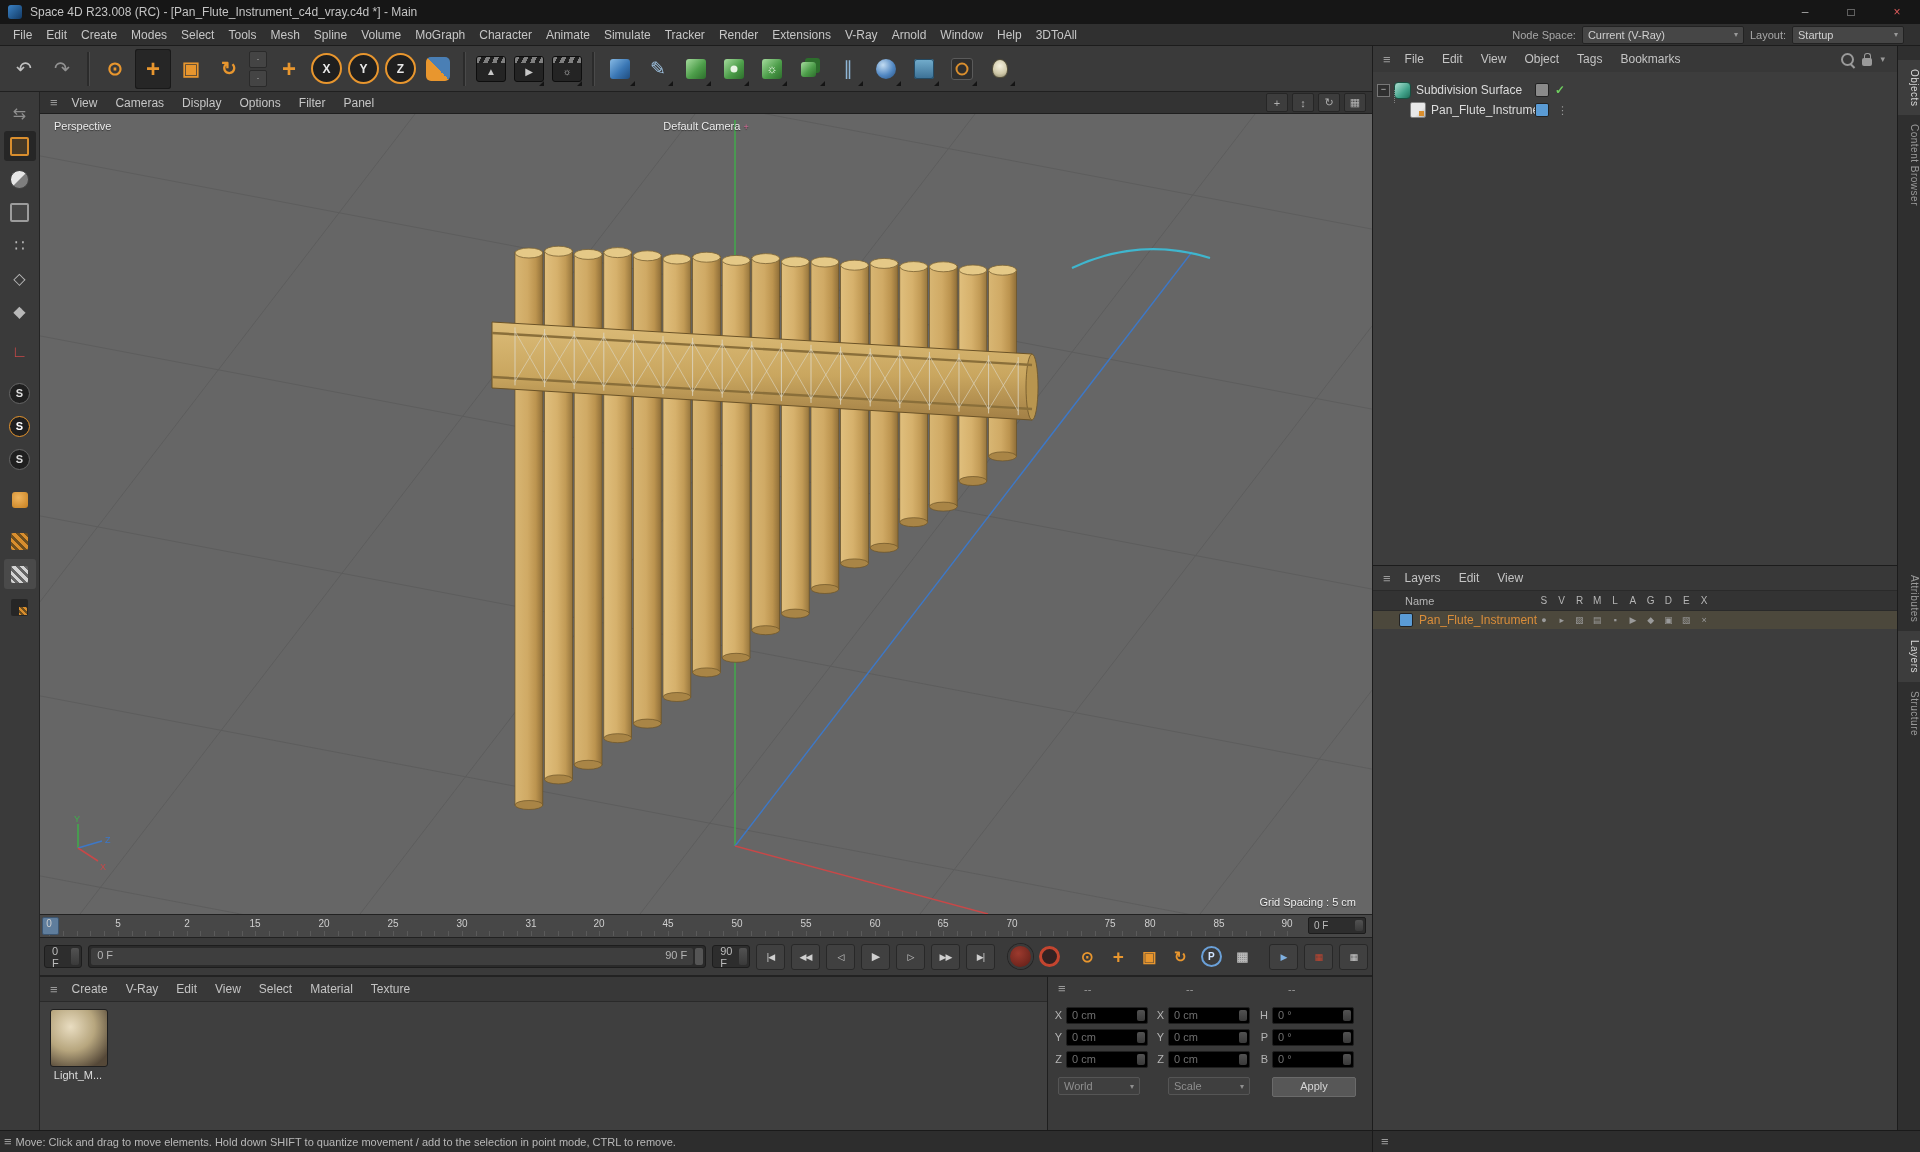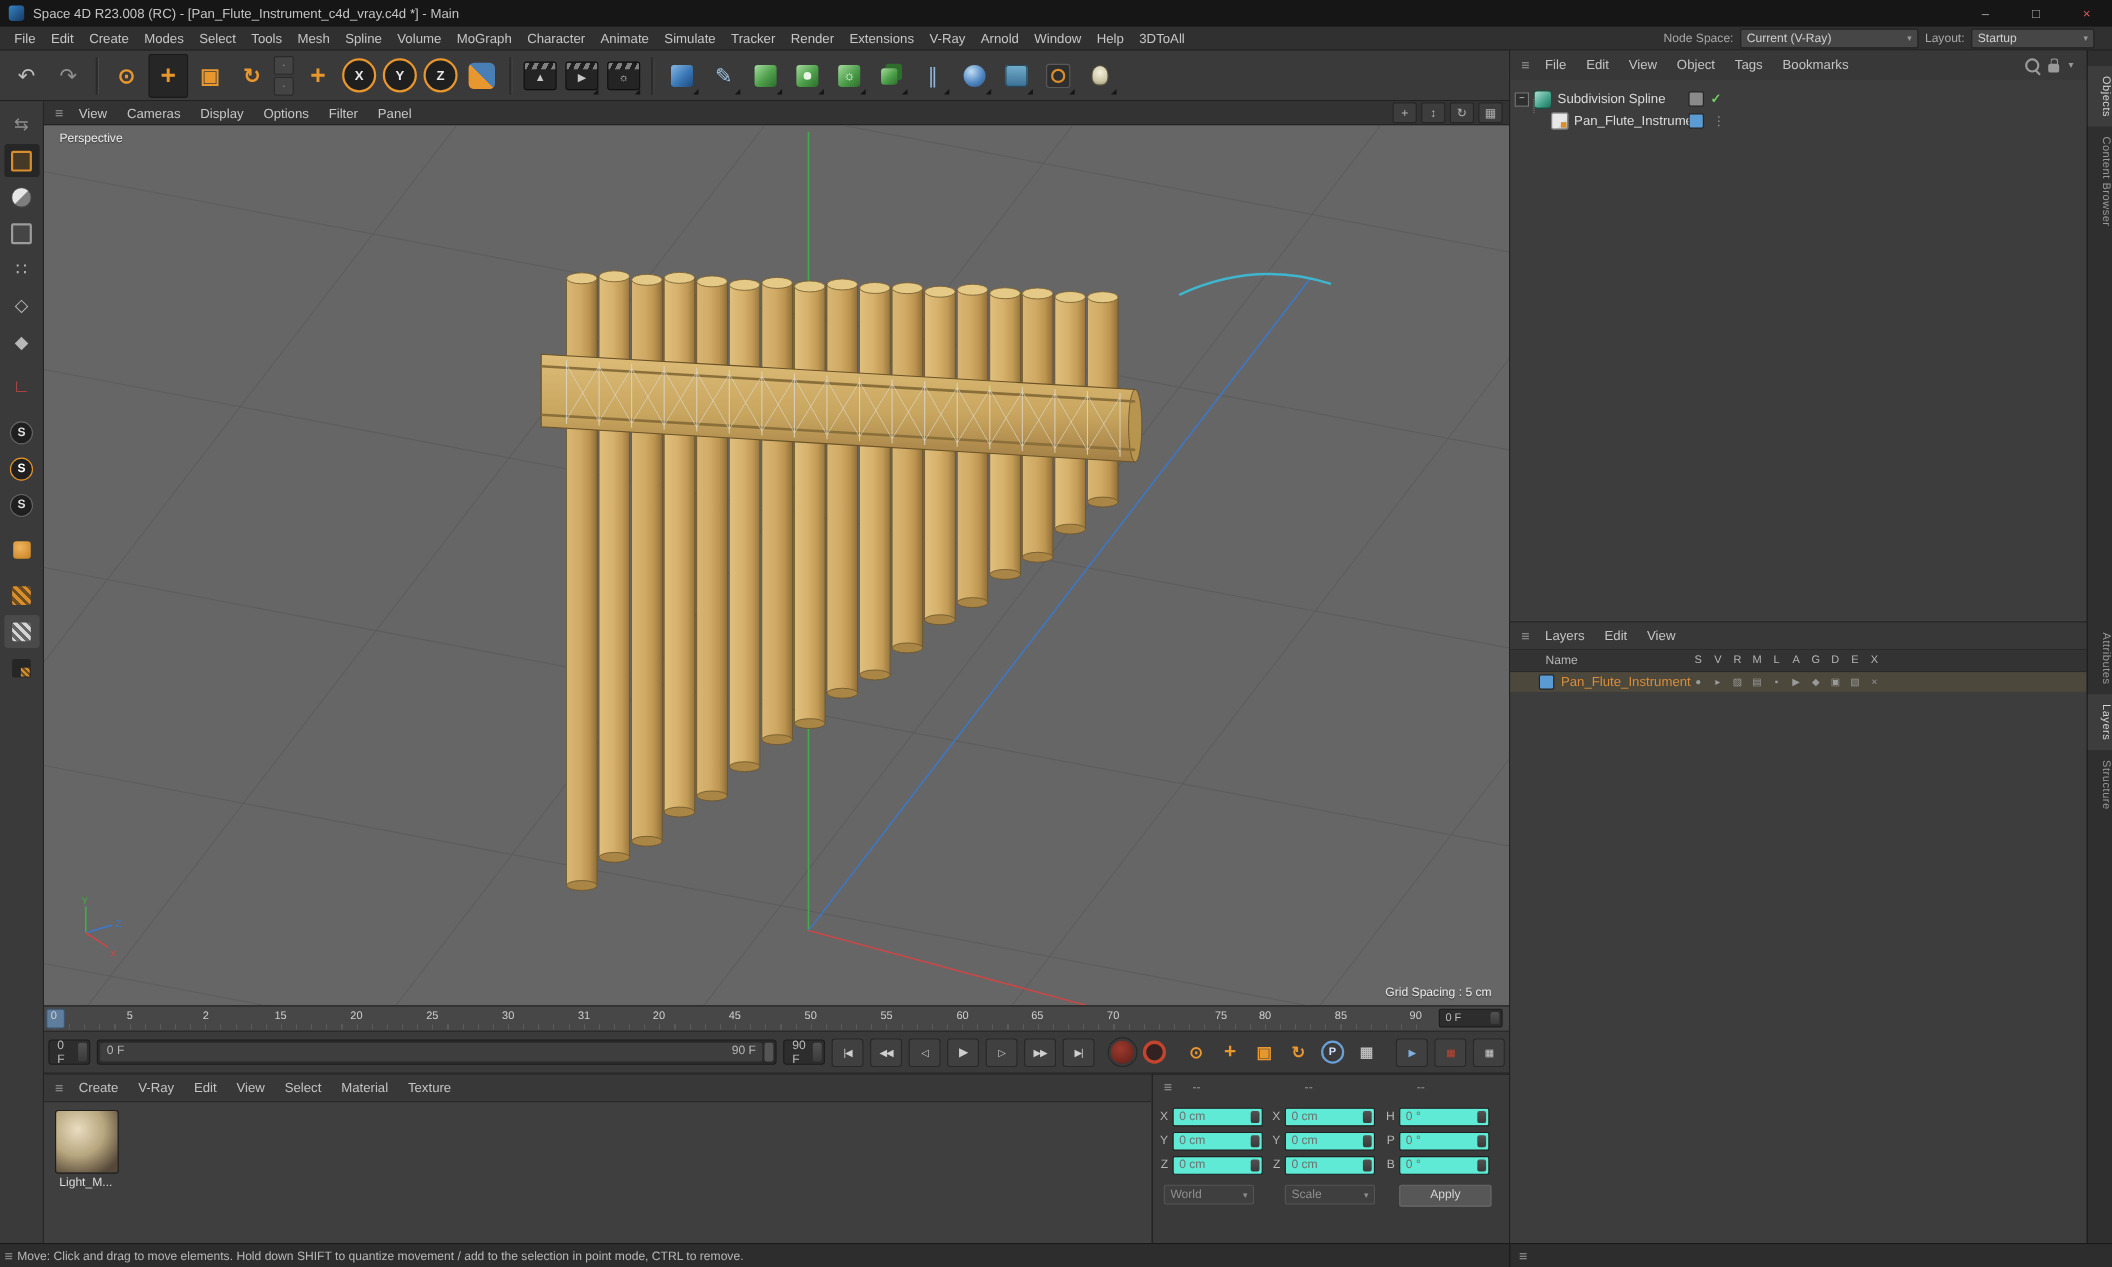--- a/index.html
+++ b/index.html
@@ -148,21 +148,21 @@
           border-top:1px solid #222;box-sizing:border-box;}
   .matthumb{position:absolute;left:10px;top:32px;width:56px;height:56px;border-radius:3px;border:1px solid #1f1f1f;
             background:radial-gradient(circle at 35% 30%,#e9ddc1,#b7a67e 45%,#554838 85%);}
   .matlabel{position:absolute;left:0;top:92px;width:76px;text-align:center;font-size:11px;color:#dcdcdc;
             overflow:hidden;text-overflow:ellipsis;white-space:nowrap;}
   #coords{position:absolute;left:1047px;top:976px;width:325px;height:154px;background:#3a3a3a;
           border-left:1px solid #1e1e1e;border-top:1px solid #222;font-size:11px;box-sizing:border-box;}
   .chead{position:absolute;top:6px;color:#9a9a9a;}
   .crow{position:absolute;left:0;width:100%;height:20px;}
   .cl{position:absolute;width:12px;text-align:right;color:#b5b5b5;top:2px;}
-  .cf{position:absolute;width:82px;height:17px;background:#5eead4;border:1px solid #1f1f1f;border-radius:2px;
+  .cf{position:absolute;width:82px;height:17px;background:#000000;border:1px solid #1f1f1f;border-radius:2px;
       color:#6f6f6f;padding:1px 12px 0 5px;box-sizing:border-box;}
   .csel{position:absolute;width:82px;height:18px;background:#3f3f3f;border:1px solid #555;border-radius:2px;
         color:#8f8f8f;display:flex;align-items:center;justify-content:space-between;padding:0 5px;box-sizing:border-box;}
   .csel .dd{font-size:8px;}
   .applybtn{position:absolute;width:82px;height:18px;background:#575757;border:1px solid #6a6a6a;border-radius:2px;
         color:#d6d6d6;text-align:center;line-height:17px;}
 
   
   #rightpanel{position:absolute;left:1372px;top:46px;width:525px;height:1084px;background:#3d3d3d;
               border-left:1px solid #1c1c1c;box-sizing:border-box;}
@@ -560,20 +560,21 @@
           <line x1="919" y1="239.67407407407407" x2="919" y2="297.67407407407404" stroke="#ddd6c2" stroke-width="1" opacity="0.85"></line>
           <line x1="919" y1="243.67407407407407" x2="948.6" y2="295.4281481481481" stroke="#ddd6c2" stroke-width="0.9" opacity="0.7"></line>
           <line x1="919" y1="293.67407407407404" x2="948.6" y2="245.42814814814815" stroke="#ddd6c2" stroke-width="0.9" opacity="0.7"></line>
           <line x1="948.6" y1="241.42814814814815" x2="948.6" y2="299.4281481481481" stroke="#ddd6c2" stroke-width="1" opacity="0.85"></line>
           <line x1="948.6" y1="245.42814814814815" x2="978.2" y2="297.1822222222222" stroke="#ddd6c2" stroke-width="0.9" opacity="0.7"></line>
           <line x1="948.6" y1="295.4281481481481" x2="978.2" y2="247.18222222222224" stroke="#ddd6c2" stroke-width="0.9" opacity="0.7"></line>
           <line x1="978.2" y1="243.18222222222224" x2="978.2" y2="301.1822222222222" stroke="#ddd6c2" stroke-width="1" opacity="0.85"></line>
         </g>
       </svg>
     <div class="vp-persp">Perspective</div>
+    <div class="vp-cam"><span>Default Camera</span><span class="cx">+</span></div>
     <div class="vp-grid">Grid Spacing : 5 cm</div>
     <svg class="gizmo" width="70" height="60">
       <line x1="24" y1="34" x2="24" y2="10" stroke="#3fae4a" stroke-width="1.5"></line>
       <line x1="24" y1="34" x2="48" y2="27" stroke="#3d78c8" stroke-width="1.5"></line>
       <line x1="24" y1="34" x2="44" y2="47" stroke="#c84848" stroke-width="1.5"></line>
       <text x="20" y="8" fill="#3fae4a" font-size="9">Y</text>
       <text x="51" y="29" fill="#3d78c8" font-size="9">Z</text>
       <text x="46" y="56" fill="#c84848" font-size="9">X</text>
     </svg>
   </div>
@@ -703,21 +704,21 @@
       <div class="omtools">
         <div class="mag"></div>
         <div class="lockico"></div>
         <span class="dd" style="color:#999;font-size:9px">▾</span>
       </div>
     </div>
     <div id="omtree">
       <div class="omrow" style="top:8px">
         <span class="tt">−</span>
         <div class="sdsico"></div>
-        <span>Subdivision Spline</span>
+        <span>Subdivision Surface</span>
         <span class="chip gray" style="position:absolute;left:162px"></span>
         <span class="okcheck" style="position:absolute;left:182px">✓</span>
       </div>
       <div class="guide"></div>
       <div class="omrow" style="top:28px;padding-left:16px">
         <span class="tt" style="visibility:hidden"></span>
         <div class="pobj"></div>
         <span>Pan_Flute_Instrument</span>
         <span class="chip blue" style="position:absolute;left:162px"></span>
         <span class="treedots" style="position:absolute;left:184px">⋮</span>

